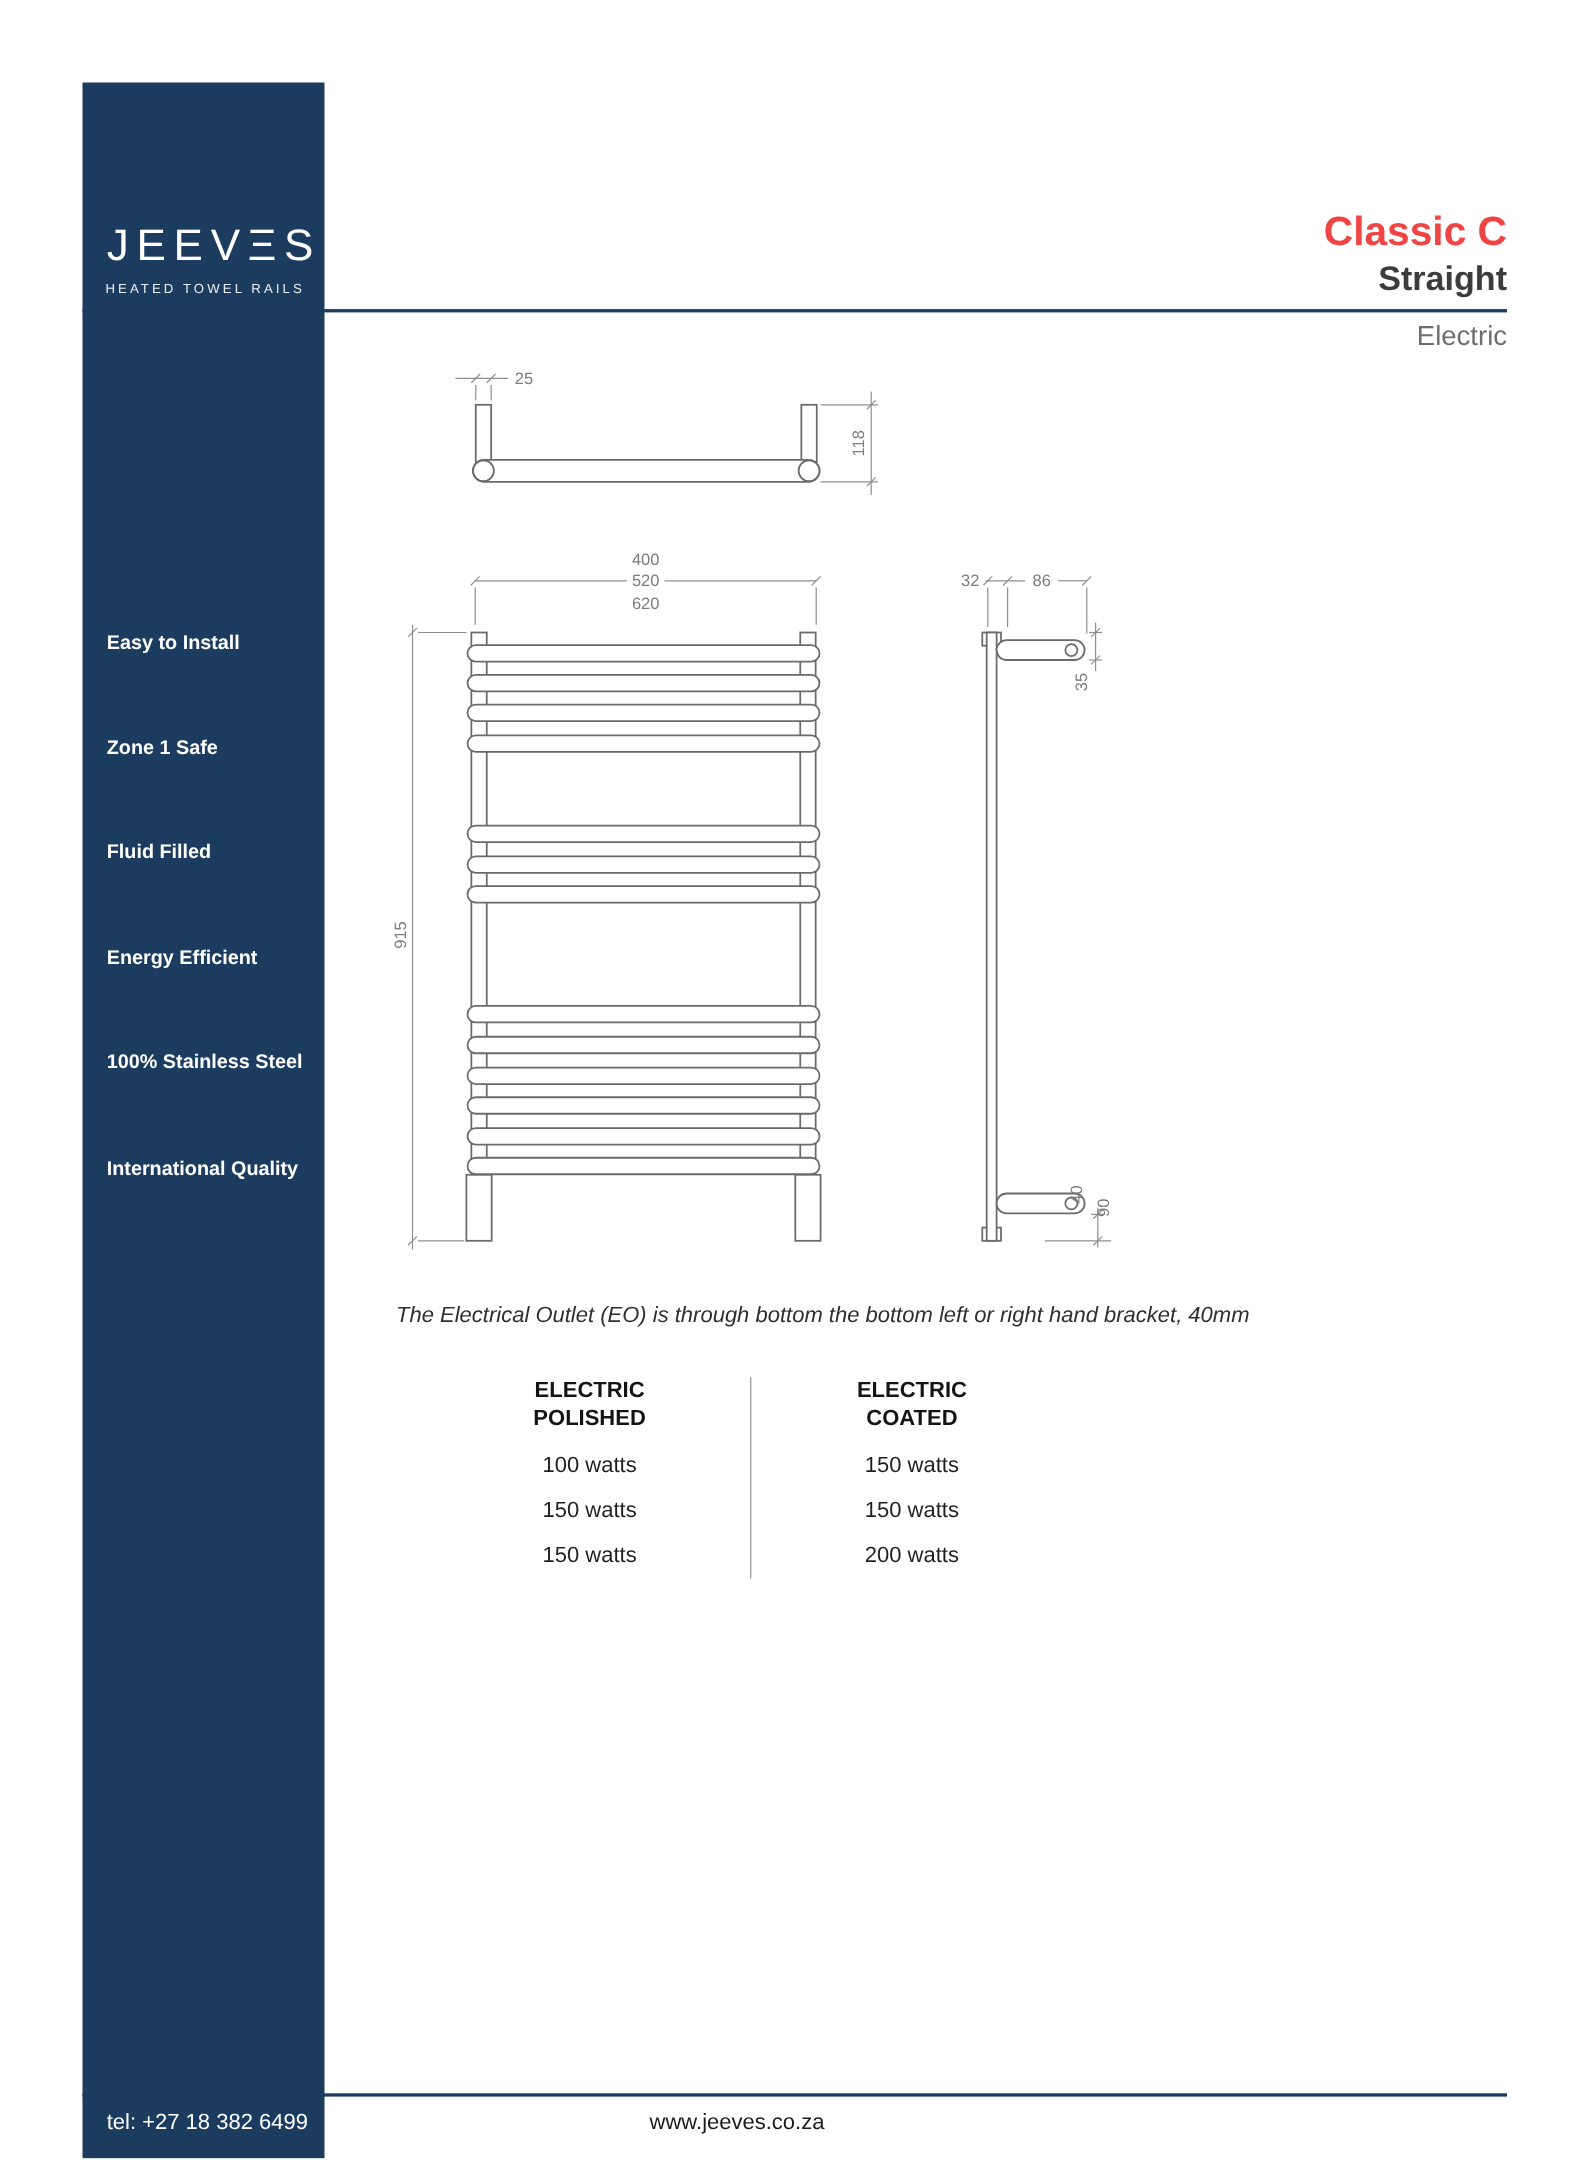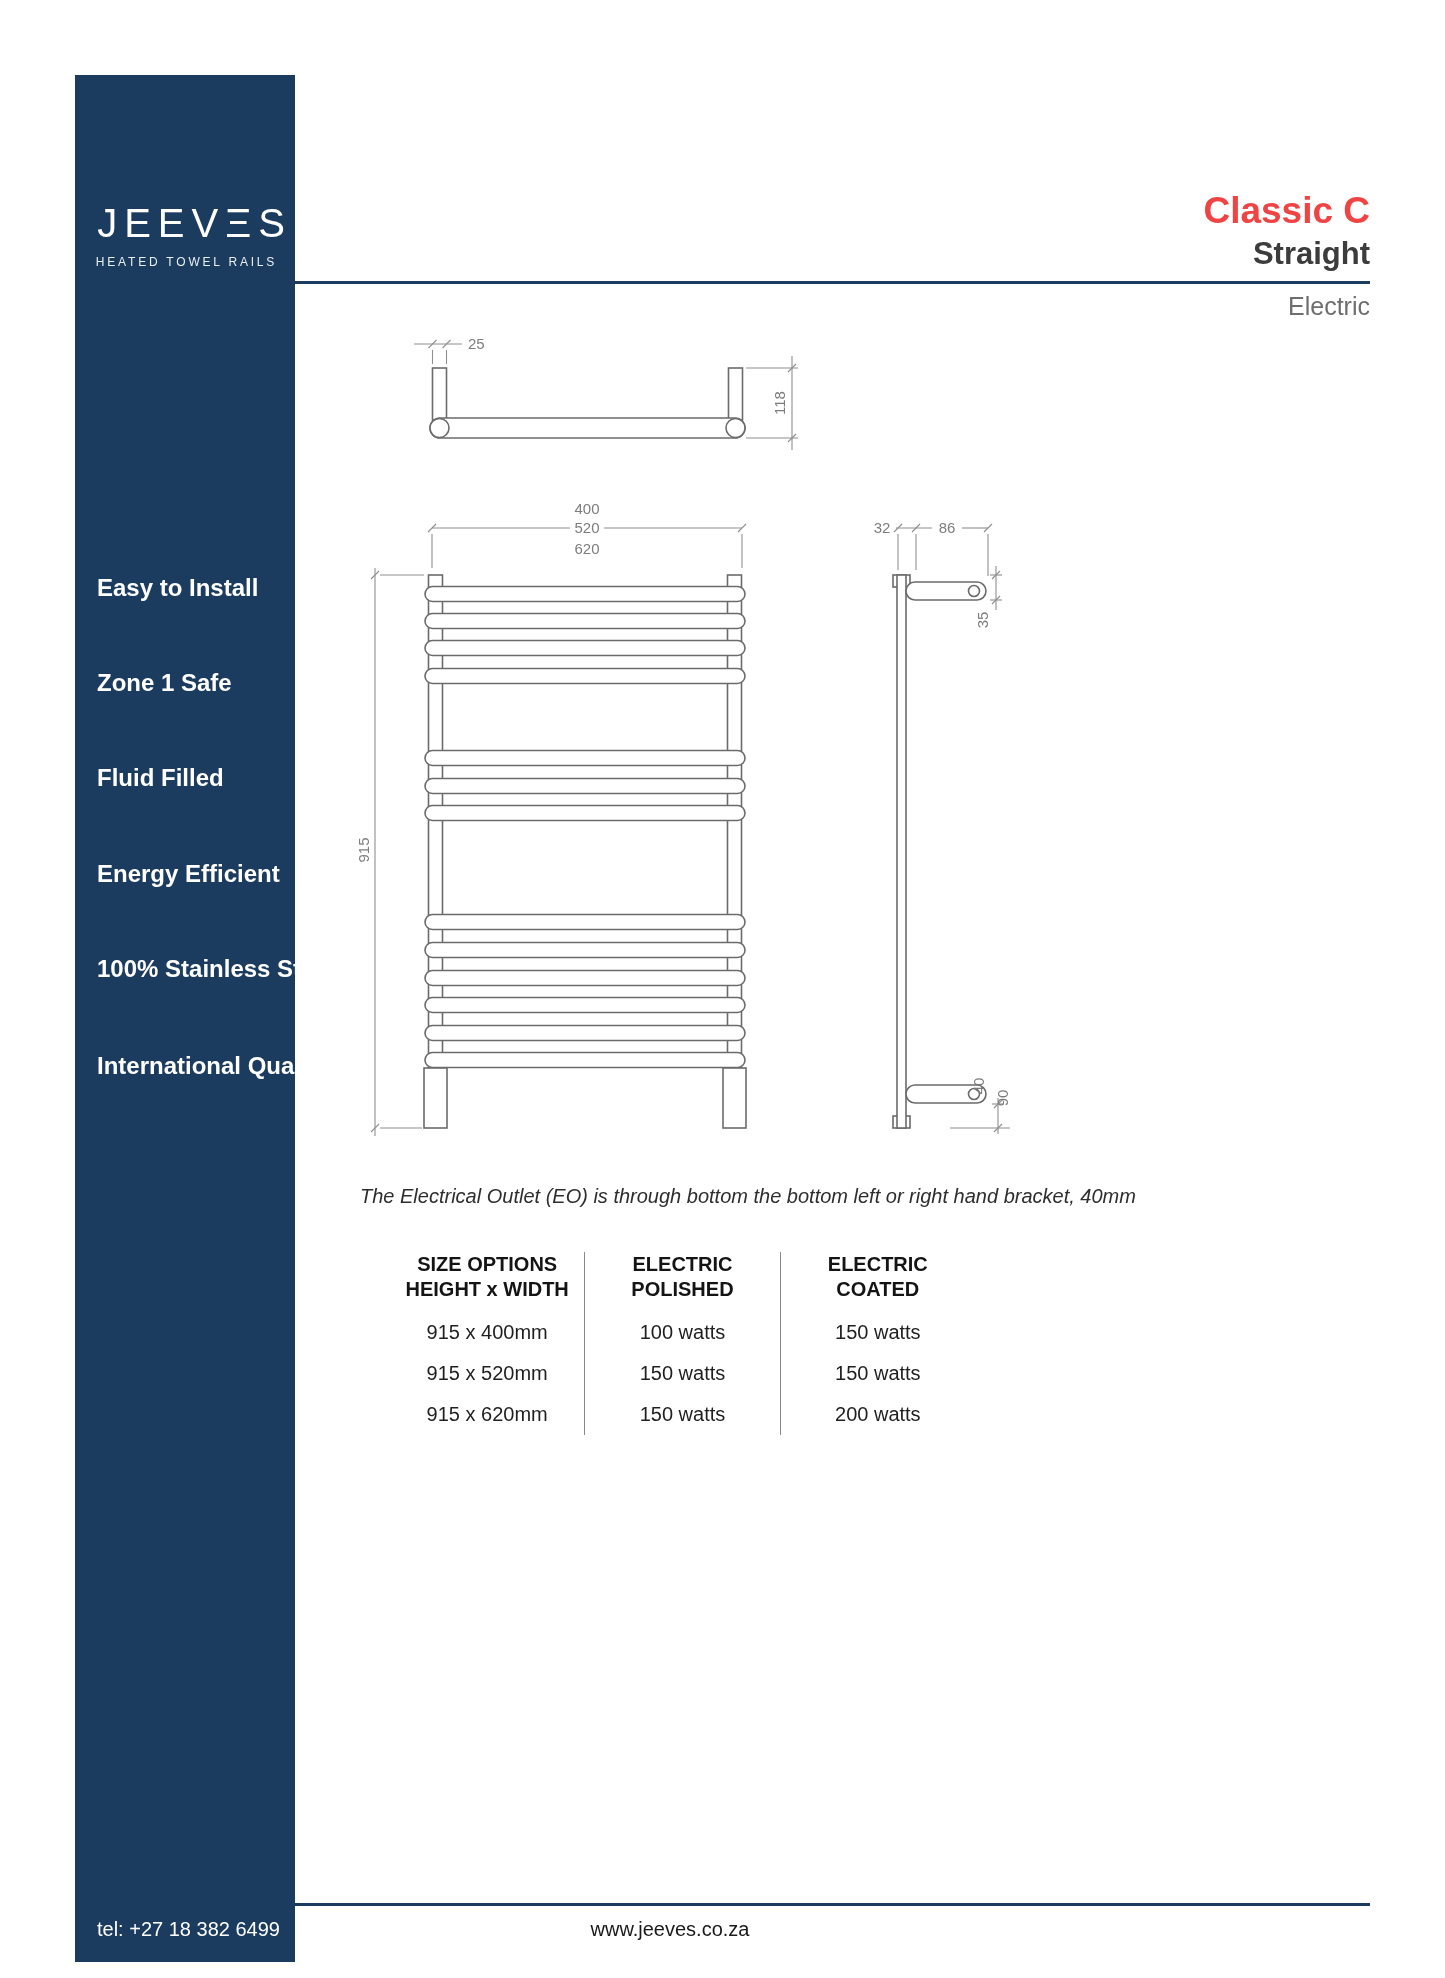--- a/index.html
+++ b/index.html
@@ -5,21 +5,21 @@
   * { margin:0; padding:0; box-sizing:border-box; }
   html,body { background:#ffffff; }
   .page { position:relative; width:1445px; height:1978px; background:#fff;
           font-family:"Liberation Sans", sans-serif; overflow:hidden; }
 
   
   .sidebar { position:absolute; left:75px; top:75px; width:220px; height:1887px; background:#1c3c5f; }
   .logo-block { position:absolute; top:126px; left:0; width:100%; text-align:center; color:#fff; }
   .logo-text { font-size:40px; font-weight:400; letter-spacing:7px; padding-left:19px; }
   .logo-tagline { margin-top:9px; font-size:12px; letter-spacing:2.8px; padding-left:3px; color:#e9eef3; }
-  .feature { position:absolute; left:22px; color:#ffffff; font-size:24px; font-weight:bold; white-space:nowrap; }
+  .feature { position:absolute; left:22px; color:#ffffff; font-size:18px; font-weight:bold; white-space:nowrap; }
   .footer-tel { position:absolute; left:22px; top:1843px; color:#ffffff; font-size:20px; }
 
   
   .rule { position:absolute; left:75px; width:1295px; height:3px; background:#1c3c5f; }
   .rule-top { top:281px; }
   .rule-bottom { top:1903px; }
   .doc-title { position:absolute; right:75px; top:190px; font-size:37px; font-weight:bold; color:#ef4444; text-align:right; }
   .doc-subtitle { position:absolute; right:75px; top:236px; font-size:31px; color:#3c3c3c; text-align:right; }
   .doc-type { position:absolute; right:75px; top:292px; font-size:25px; color:#6e6e6e; text-align:right; }
 
@@ -186,29 +186,20 @@
     </g>
   </svg>
 
   <p class="note">
     <span>The Electrical Outlet (EO) is through bottom the bottom left or right hand bracket, 40mm</span><br>
   </p>
 
   <div class="spec-table">
     <div class="spec-col">
       <div class="spec-th">
-        <span>SIZE OPTIONS</span><br>
-        <span>HEIGHT x WIDTH</span>
-      </div>
-      <div class="spec-td">915 x 400mm</div>
-      <div class="spec-td">915 x 520mm</div>
-      <div class="spec-td">915 x 620mm</div>
-    </div>
-    <div class="spec-col">
-      <div class="spec-th">
         <span>ELECTRIC</span><br>
         <span>POLISHED</span>
       </div>
       <div class="spec-td">100 watts</div>
       <div class="spec-td">150 watts</div>
       <div class="spec-td">150 watts</div>
     </div>
     <div class="spec-col">
       <div class="spec-th">
         <span>ELECTRIC</span><br>

